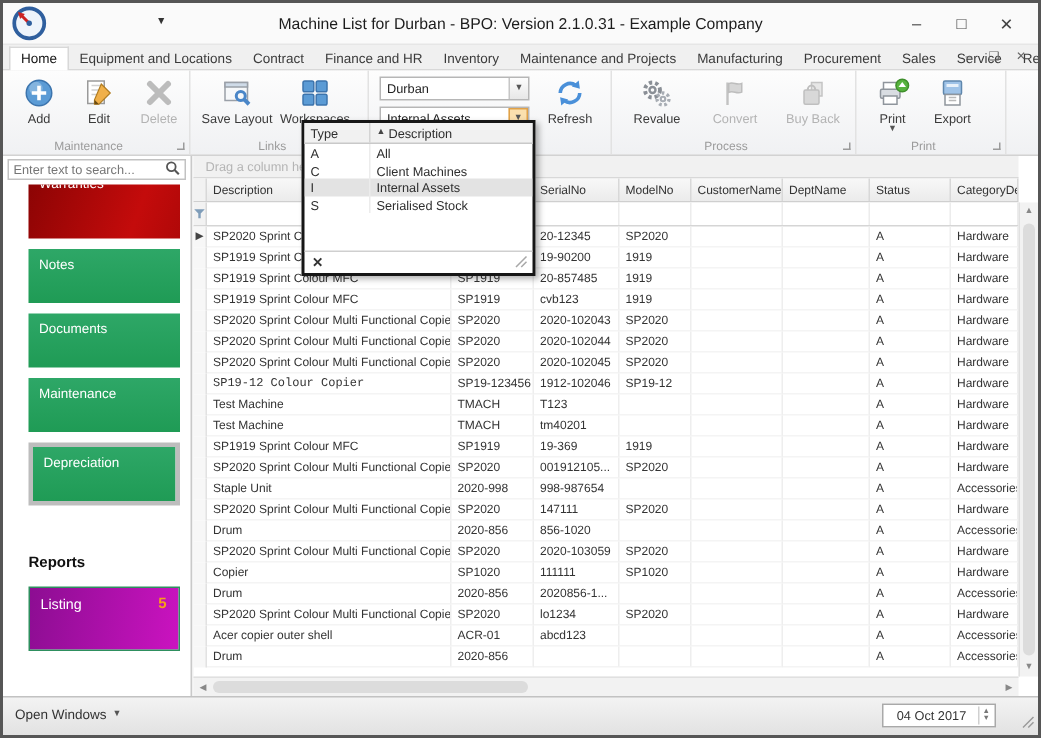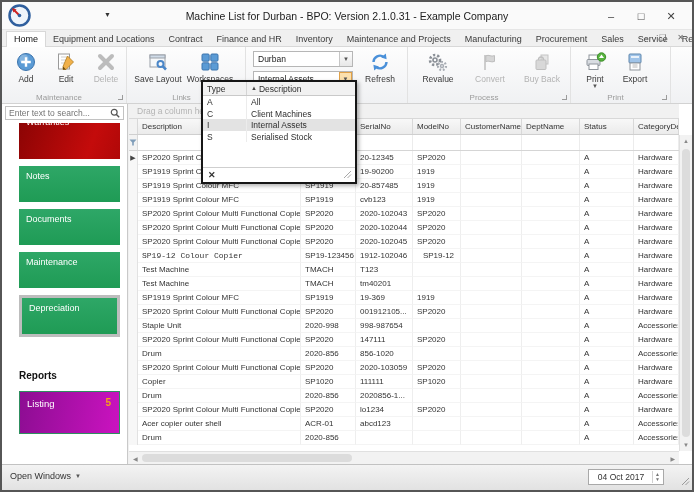--- a/index.html
+++ b/index.html
@@ -462,21 +462,21 @@
           <div class="gcell" style="width: 61px;"></div>
           <div class="gcell" style="width: 58px;"></div>
           <div class="gcell" style="width: 54px;">A</div>
           <div class="gcell" style="width: 45px; flex: 1 1 0%;">Hardware</div>
         </div>
         <div class="grow">
           <div class="rind"></div>
           <div class="gcell" style="width: 163px; font-family: Liberation Mono, monospace;">SP19-12 Colour Copier</div>
           <div class="gcell" style="width: 55px;">SP19-123456</div>
           <div class="gcell" style="width: 57px;">1912-102046</div>
-          <div class="gcell" style="width: 48px; text-align: center;">SP19-12</div>
+          <div class="gcell" style="width: 48px;">SP19-12</div>
           <div class="gcell" style="width: 61px;"></div>
           <div class="gcell" style="width: 58px;"></div>
           <div class="gcell" style="width: 54px;">A</div>
           <div class="gcell" style="width: 45px; flex: 1 1 0%;">Hardware</div>
         </div>
         <div class="grow">
           <div class="rind"></div>
           <div class="gcell" style="width: 163px;">Test Machine</div>
           <div class="gcell" style="width: 55px;">TMACH</div>
           <div class="gcell" style="width: 57px;">T123</div>

